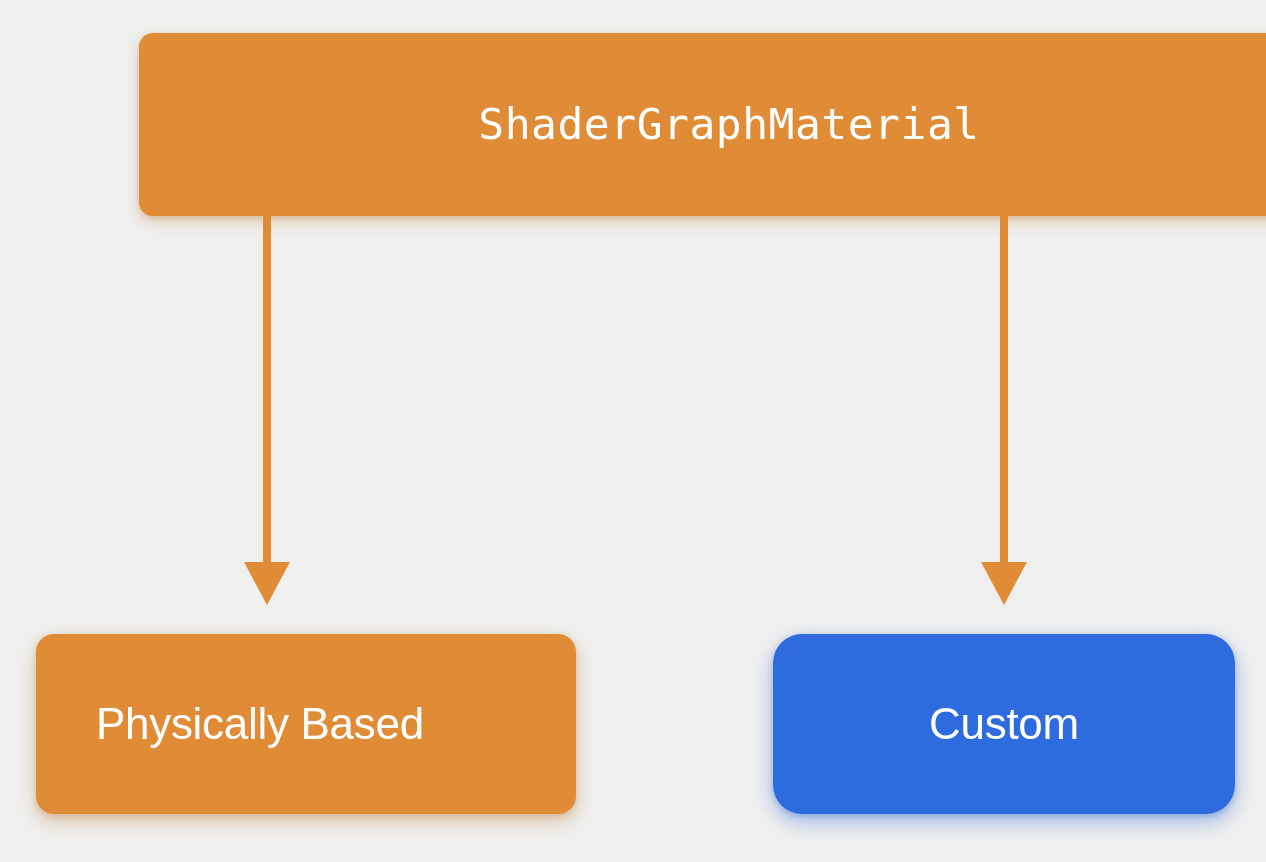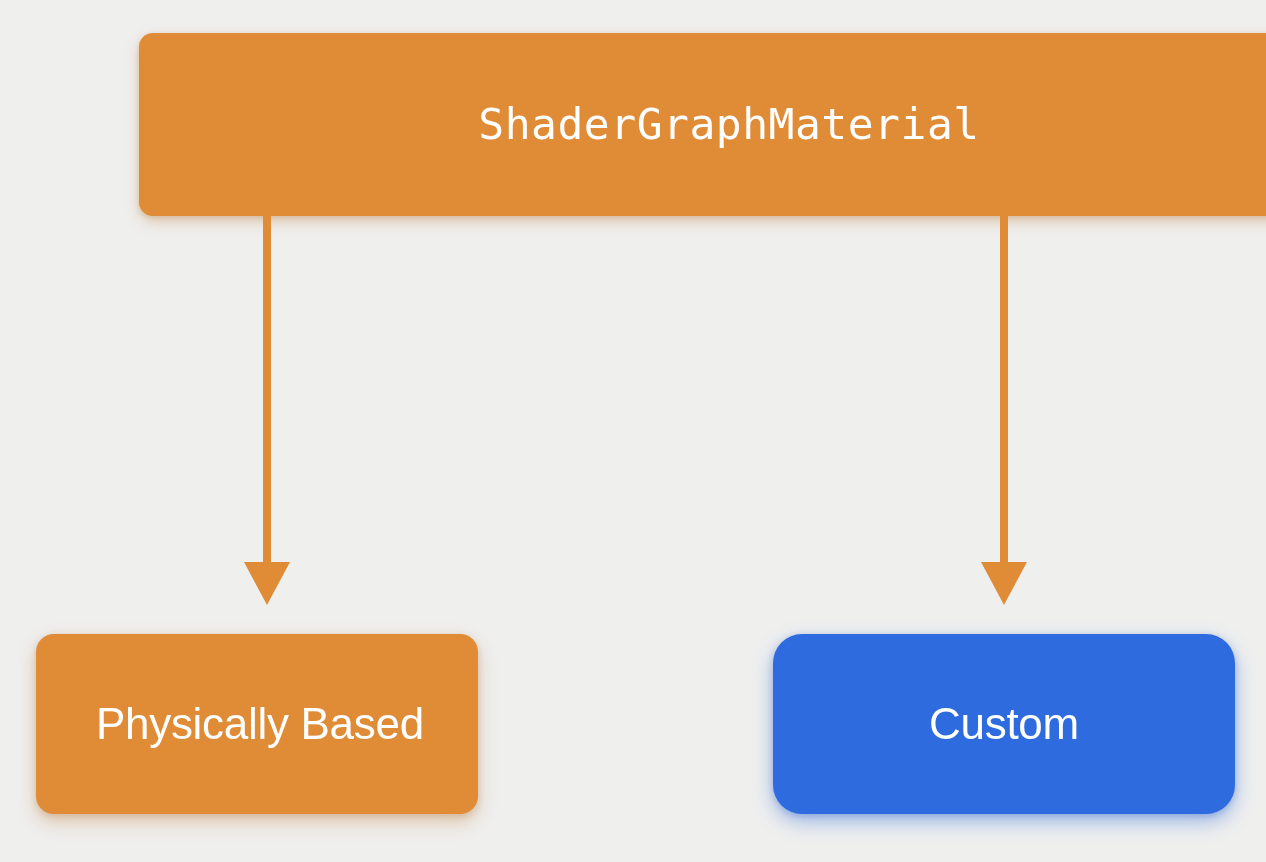--- a/index.html
+++ b/index.html
@@ -56,21 +56,21 @@
     font-family: "DejaVu Sans Mono", "Liberation Mono", monospace;
     font-size: 43px;
     letter-spacing: 0.5px;
     font-weight: 400;
   }
 
   
   #node-pbr {
     left: 36px;
     top: 634px;
-    width: 442px;
+    width: 540px;
     height: 180px;
     background: #e08b35;
     justify-content: flex-start;
     padding-left: 60px;
     box-shadow:
       0 8px 18px rgba(198, 132, 62, 0.38),
       0 2px 6px rgba(150, 100, 50, 0.22);
   }
   #node-pbr .node-label {
     font-family: "Liberation Sans", sans-serif;

